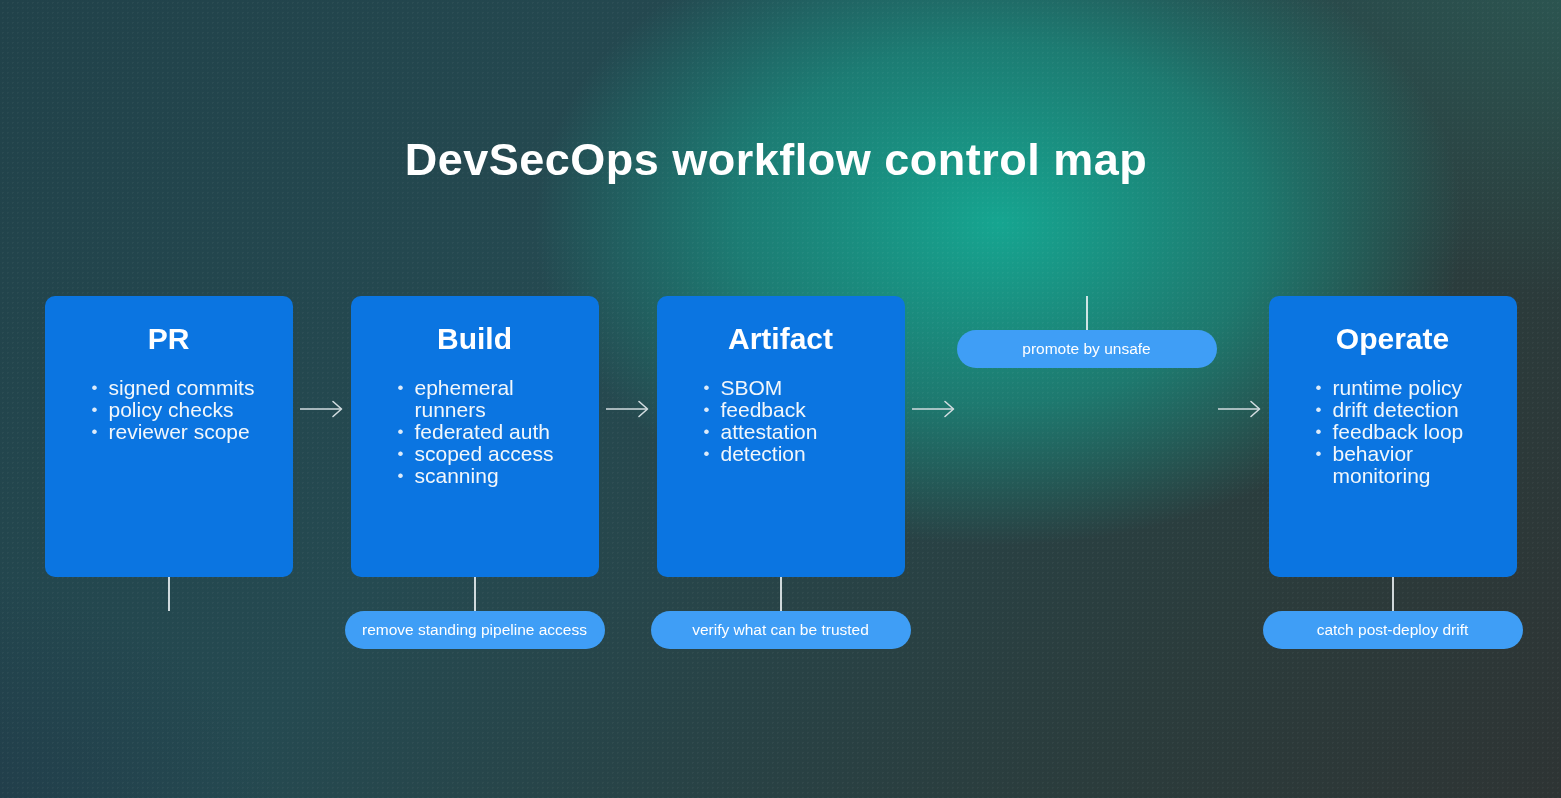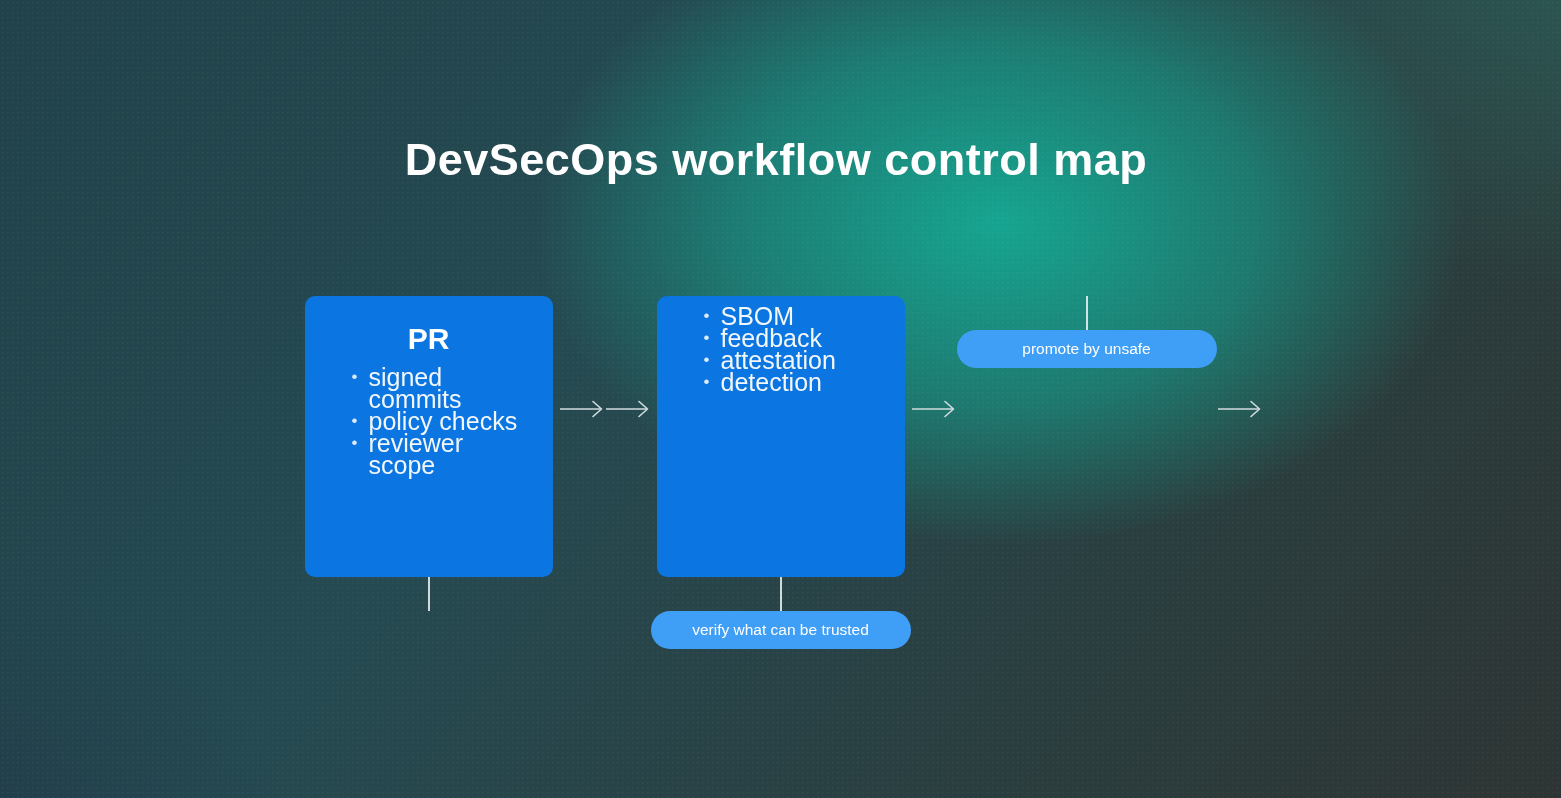--- a/index.html
+++ b/index.html
@@ -63,24 +63,24 @@
     color: #ffffff;
   }
   .box-title {
     margin-top: 25px;
     text-align: center;
     font-size: 30px;
     font-weight: 700;
     line-height: 36px;
   }
   .bullets {
-    margin: 9px 0 0 0;
+    margin: 20px 0 0 0;
     padding: 0 34px 0 64px;
     list-style: none;
-    font-size: 25px;
+    font-size: 21px;
     line-height: 22px;
     color: #f2f7fb;
   }
   .bullets li {
     position: relative;
   }
   .bullets li::before {
     content: "\2022";
     position: absolute;
     left: -17px;
@@ -136,30 +136,44 @@
     <div class="connector"></div>
   </div>
 
   <div class="arrow">
     <svg width="46" height="20" viewBox="0 0 46 20" fill="none">
       <line x1="1" y1="10" x2="42" y2="10" stroke="#d3dde1" stroke-width="1.6"></line>
       <polyline points="34,2.5 42.5,10 34,17.5" stroke="#d3dde1" stroke-width="1.6" fill="none" stroke-linecap="round" stroke-linejoin="round"></polyline>
     </svg>
   </div>
 
-
-  <div class="arrow">
-    <svg width="46" height="20" viewBox="0 0 46 20" fill="none">
-      <line x1="1" y1="10" x2="42" y2="10" stroke="#d3dde1" stroke-width="1.6"></line>
-      <polyline points="34,2.5 42.5,10 34,17.5" stroke="#d3dde1" stroke-width="1.6" fill="none" stroke-linecap="round" stroke-linejoin="round"></polyline>
-    </svg>
-  </div>
-
-  <div class="stage">
-    <div class="box">
+  <div class="stage">
+    <div class="box">
+      <div class="box-title">Build</div>
+      <ul class="bullets">
+            <li>ephemeral runners</li>
+            <li>federated auth</li>
+            <li>scoped access</li>
+            <li>scanning</li>
+          </ul>
+    </div>
+    <div class="connector"></div>
+    <div class="pill">remove standing pipeline access</div>
+  </div>
+
+  <div class="arrow">
+    <svg width="46" height="20" viewBox="0 0 46 20" fill="none">
+      <line x1="1" y1="10" x2="42" y2="10" stroke="#d3dde1" stroke-width="1.6"></line>
+      <polyline points="34,2.5 42.5,10 34,17.5" stroke="#d3dde1" stroke-width="1.6" fill="none" stroke-linecap="round" stroke-linejoin="round"></polyline>
+    </svg>
+  </div>
+
+  <div class="stage">
+    <div class="box">
+      <div class="box-title">Artifact</div>
       <ul class="bullets">
             <li>SBOM</li>
             <li>feedback</li>
             <li>attestation</li>
             <li>detection</li>
           </ul>
     </div>
     <div class="connector"></div>
     <div class="pill">verify what can be trusted</div>
   </div>
@@ -176,14 +190,27 @@
     <div class="pill">promote by unsafe</div>
   </div>
 
   <div class="arrow">
     <svg width="46" height="20" viewBox="0 0 46 20" fill="none">
       <line x1="1" y1="10" x2="42" y2="10" stroke="#d3dde1" stroke-width="1.6"></line>
       <polyline points="34,2.5 42.5,10 34,17.5" stroke="#d3dde1" stroke-width="1.6" fill="none" stroke-linecap="round" stroke-linejoin="round"></polyline>
     </svg>
   </div>
 
+  <div class="stage">
+    <div class="box">
+      <div class="box-title">Operate</div>
+      <ul class="bullets">
+            <li>runtime policy</li>
+            <li>drift detection</li>
+            <li>feedback loop</li>
+            <li>behavior monitoring</li>
+          </ul>
+    </div>
+    <div class="connector"></div>
+    <div class="pill">catch post-deploy drift</div>
+  </div>
 </div>
 </div>
 
 </body></html>

